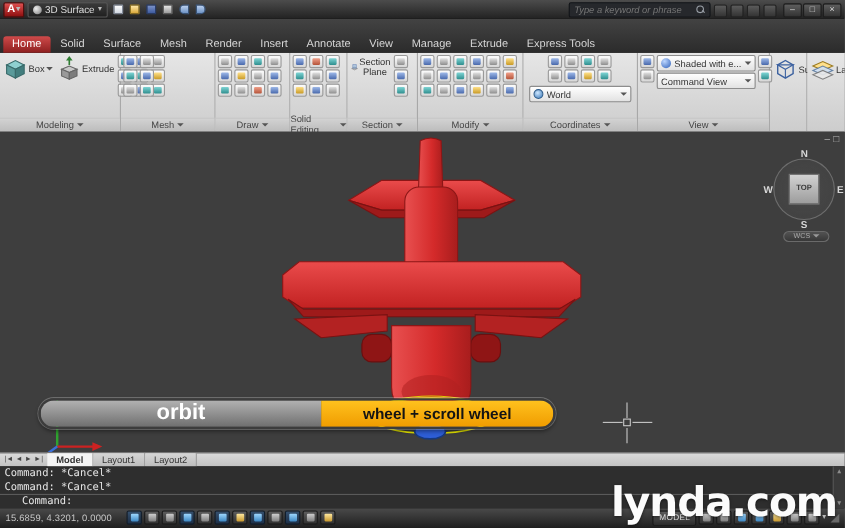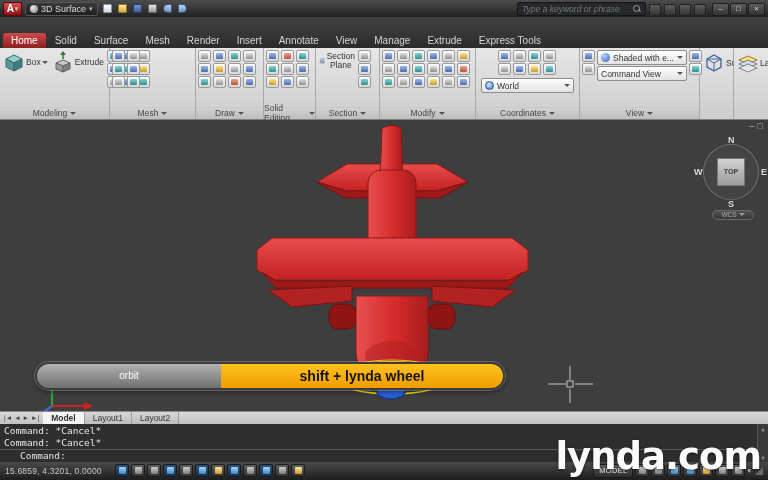--- a/index.html
+++ b/index.html
@@ -64,21 +64,21 @@
 
   
   .viewport{height:301px;position:relative;background:#3e3e3e;overflow:hidden}
   .vp-svg{position:absolute;left:0;top:0}
   .vp-winctl{position:absolute;right:5px;top:2px;display:flex;gap:3px;color:#b8b8b8;font-size:9px;line-height:1}
   .compass{position:absolute;left:703px;top:24px;width:56px;height:56px;border-radius:50%;border:1px solid rgba(210,210,210,.3);background:radial-gradient(circle,rgba(120,120,120,.18),rgba(120,120,120,.05))}
   .vc-letter{position:absolute;color:#d8d8d8;font-size:9px;font-weight:bold}
   .cube-top{position:absolute;left:717px;top:38px;width:28px;height:28px;background:linear-gradient(#d2d2d2,#9c9c9c);border:1px solid #787878;color:#3c3c3c;font-size:7px;display:flex;align-items:center;justify-content:center;font-weight:bold}
   .wcs-bar{position:absolute;left:712px;top:90px;width:42px;height:10px;background:linear-gradient(#525252,#383838);border:1px solid #6a6a6a;border-radius:5px;color:#aaa;font-size:6.5px;display:flex;align-items:center;justify-content:center;gap:2px}
   .callout{position:absolute;left:35px;top:242px;width:470px;height:28px;display:flex;border:2px solid #3c3c3c;border-radius:15px;overflow:hidden;box-shadow:0 0 0 1px rgba(255,255,255,.25),0 2px 4px rgba(0,0,0,.45)}
-  .callout-left{width:184px;background:linear-gradient(#b2b2b2,#6f6f6f);color:#fff;font-weight:normal;font-size:10px;display:flex;align-items:center;justify-content:center}
+  .callout-left{width:255px;background:linear-gradient(#b2b2b2,#6f6f6f);color:#fff;font-weight:bold;font-size:20px;display:flex;align-items:center;justify-content:center}
   .callout-right{flex:1;background:linear-gradient(#ffc21e,#f09c00);color:#141414;font-weight:bold;font-size:14px;display:flex;align-items:center;justify-content:center}
 
   
   .layoutbar{height:13px;background:linear-gradient(#dadada,#c2c2c2);display:flex;align-items:stretch;font-size:8.5px;color:#333;border-top:1px solid #8a8a8a}
   .lnav{display:flex;align-items:center;gap:2px;padding:0 4px;font-size:6.5px;color:#444}
   .ltab{padding:0 8px;display:flex;align-items:center;border-right:1px solid #9c9c9c;background:linear-gradient(#d6d6d6,#bdbdbd)}
   .ltab.active{background:#f4f4f4;font-weight:bold}
 
   
   .cmd{height:39px;background:#2e2e2e;display:flex;font-family:"DejaVu Sans Mono",monospace;font-size:9.5px;color:#e6e6e6;position:relative}
@@ -604,21 +604,21 @@
     <span class="vc-letter" style="left:761px;top:47px">E</span>
     <span class="vc-letter" style="left:728px;top:79px">S</span>
     <div class="cube-top">TOP</div>
     <div class="wcs-bar">
       <span>WCS</span>
       <span class="caret-dn" style="border-top-color:#999"></span>
     </div>
 
     <div class="callout">
       <div class="callout-left">orbit</div>
-      <div class="callout-right">shift + lynda wheel</div>
+      <div class="callout-right">wheel + scroll wheel</div>
     </div>
   </div>
 
   <div class="layoutbar">
     <div class="lnav">
       <span>|◄</span>
       <span>◄</span>
       <span>►</span>
       <span>►|</span>
     </div>

